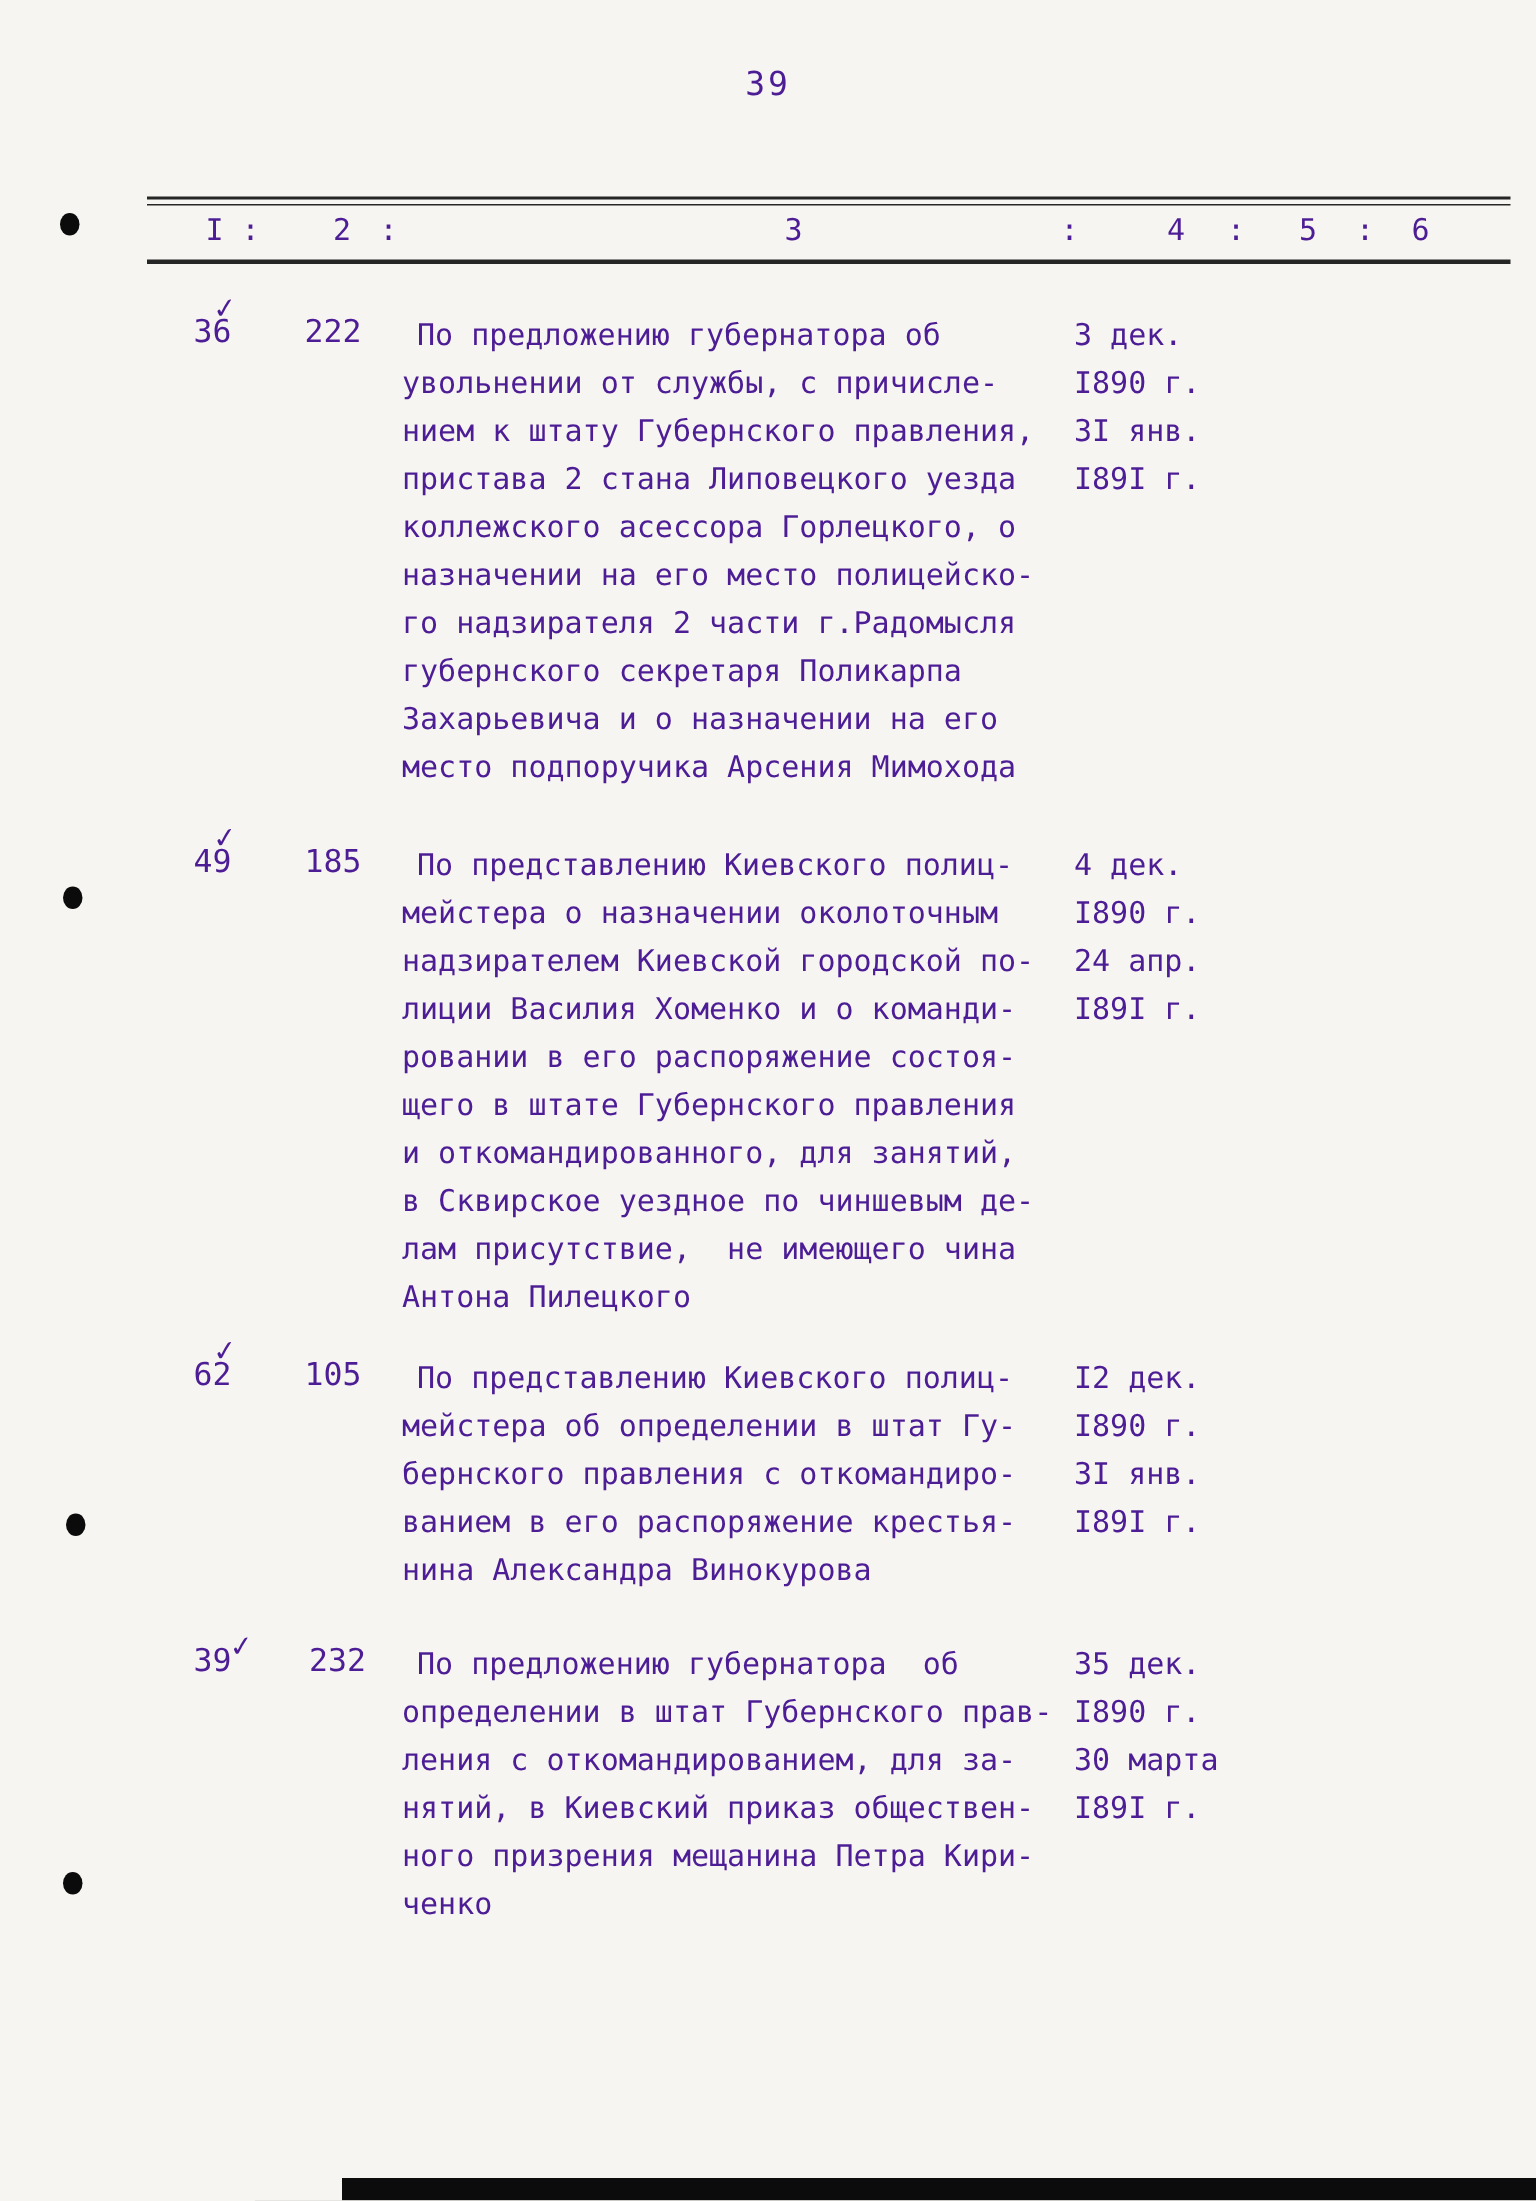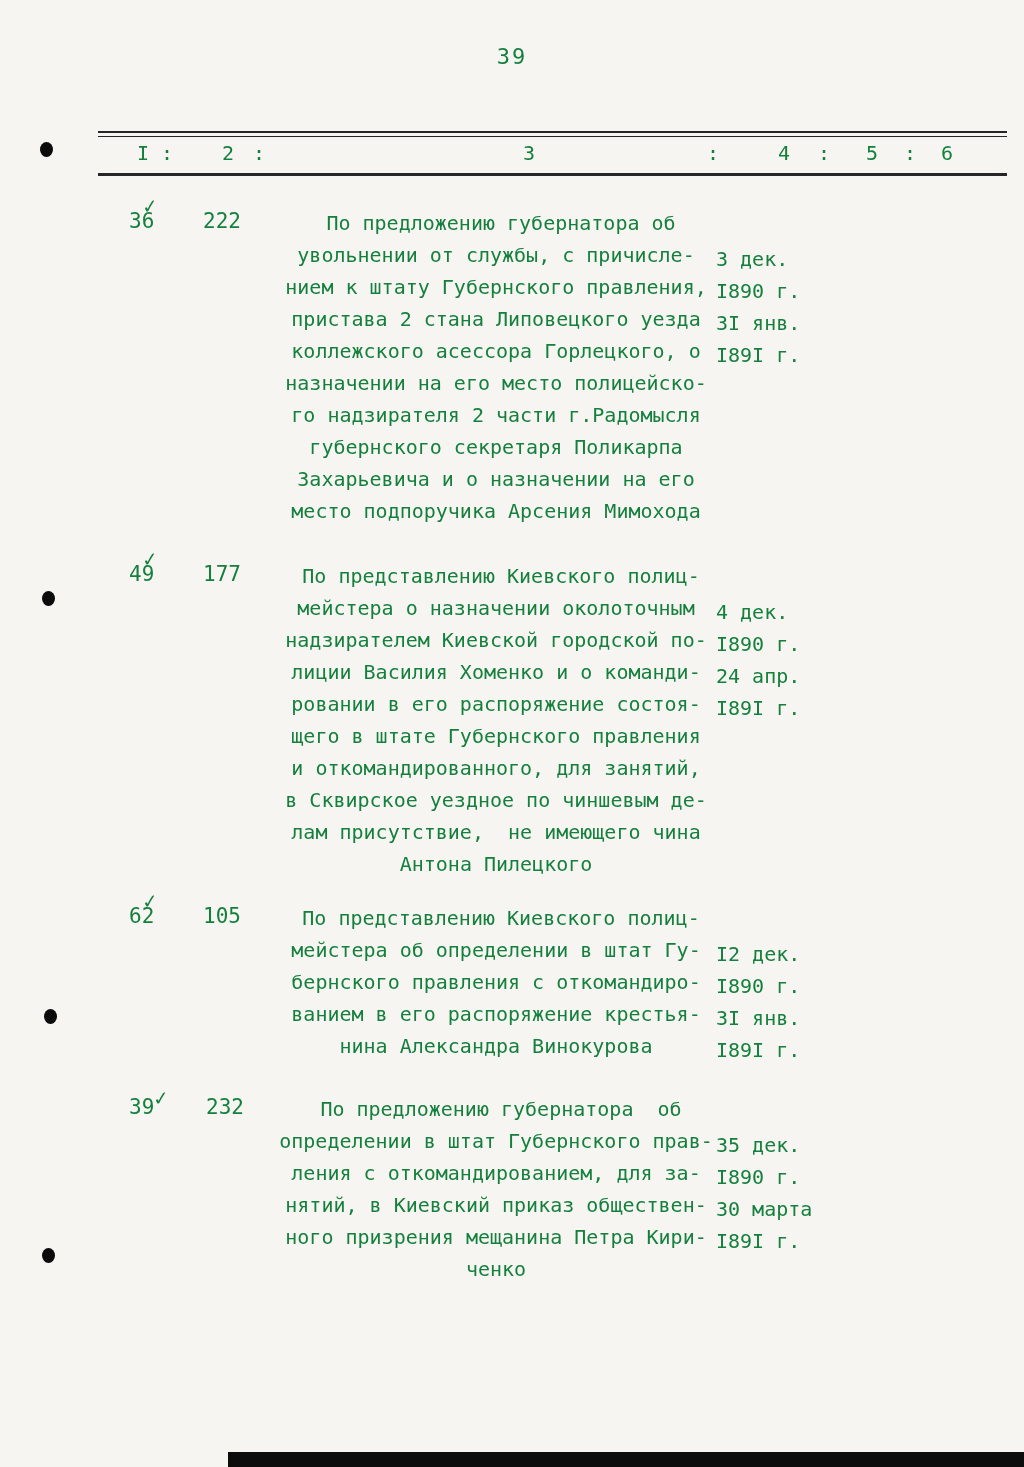--- a/index.html
+++ b/index.html
@@ -2,21 +2,21 @@
 <html><head>
 <meta charset="utf-8">
 <style>
   * { margin:0; padding:0; box-sizing:border-box; }
   html,body { background:#d9d7d3; }
   .page {
     position:relative;
     width:1024px; height:1467px;
     background:#f7f5f1;
     font-family:"DejaVu Sans Mono","Liberation Mono",monospace;
-    color:#15803d;
+    color:#4c1d95;
     overflow:hidden;
   }
   .page-number {
     position:absolute; top:44px; left:0; width:100%;
     text-align:center; font-size:22px; letter-spacing:2px;
   }
   .rule { position:absolute; background:#262626; }
   .rule-top-a    { left:98px;  top:131px; width:909px; height:2px; }
   .rule-top-b    { left:98px;  top:136px; width:909px; height:1px; }
   .rule-bottom   { left:98px;  top:173px; width:909px; height:3px; }
@@ -37,27 +37,26 @@
   .entry-check{
     position:absolute; left:142px; top:-12px; font-size:19px;
     font-family:"DejaVu Sans",sans-serif; transform:rotate(-6deg);
   }
   .e3 .entry-check { left:153px; top:-6px; }
   .e3 .entry-doc   { left:170px;text-align:right; }
 
   .entry-text {
     position:absolute; left:268px; top:0; width:456px;
     font-size:20px; line-height:32px;
-    white-space:pre-wrap; text-indent:10px;text-align:center;
+    white-space:pre-wrap; text-indent:10px;
   }
   .entry-dates {
     position:absolute; left:716px; top:0; width:140px;
     font-size:20px; line-height:32px;
     white-space:pre-wrap;
-    margin-top:36px;
   }
 
   .margin-dot {
     position:absolute; width:13px; height:15px;
     background:#0b0b0b; border-radius:50%;
   }
   .dot0 { left:40px; top:142px; }
   .dot1 { left:42px; top:591px; }
   .dot2 { left:44px; top:1009px; }
   .dot3 { left:42px; top:1248px; }
@@ -109,21 +108,21 @@
 место подпоручика Арсения Мимохода</div>
     <div class="entry-dates">3 дек.
 I890 г.
 3I янв.
 I89I г.</div>
   </div>
 
   <div class="entry e1">
     <span class="entry-num">49</span>
     <span class="entry-check">✓</span>
-    <span class="entry-doc">177</span>
+    <span class="entry-doc">185</span>
     <div class="entry-text">По представлению Киевского полиц-
 мейстера о назначении околоточным
 надзирателем Киевской городской по-
 лиции Василия Хоменко и о команди-
 ровании в его распоряжение состоя-
 щего в штате Губернского правления
 и откомандированного, для занятий,
 в Сквирское уездное по чиншевым де-
 лам присутствие,  не имеющего чина
 Антона Пилецкого</div>

